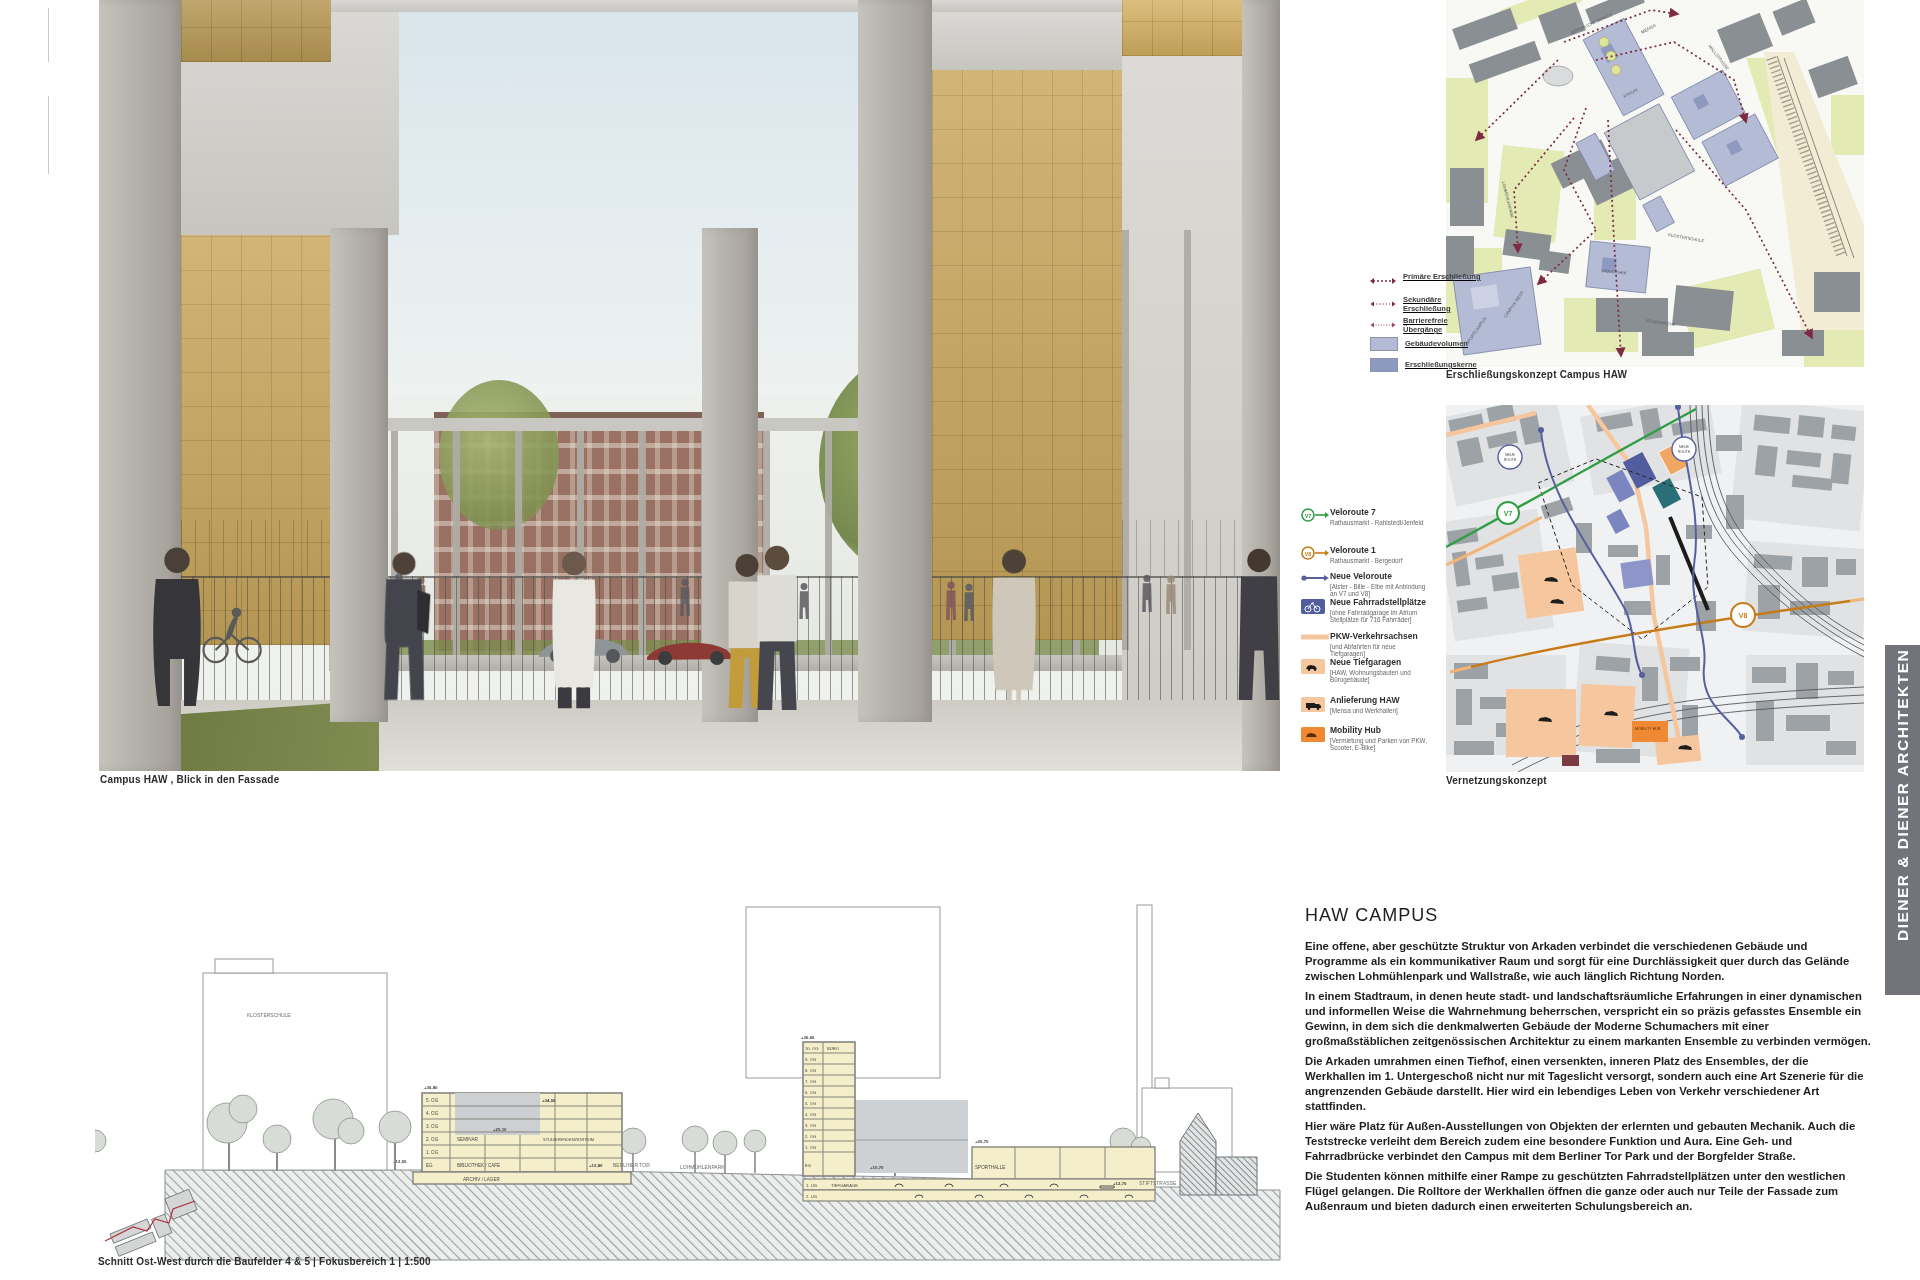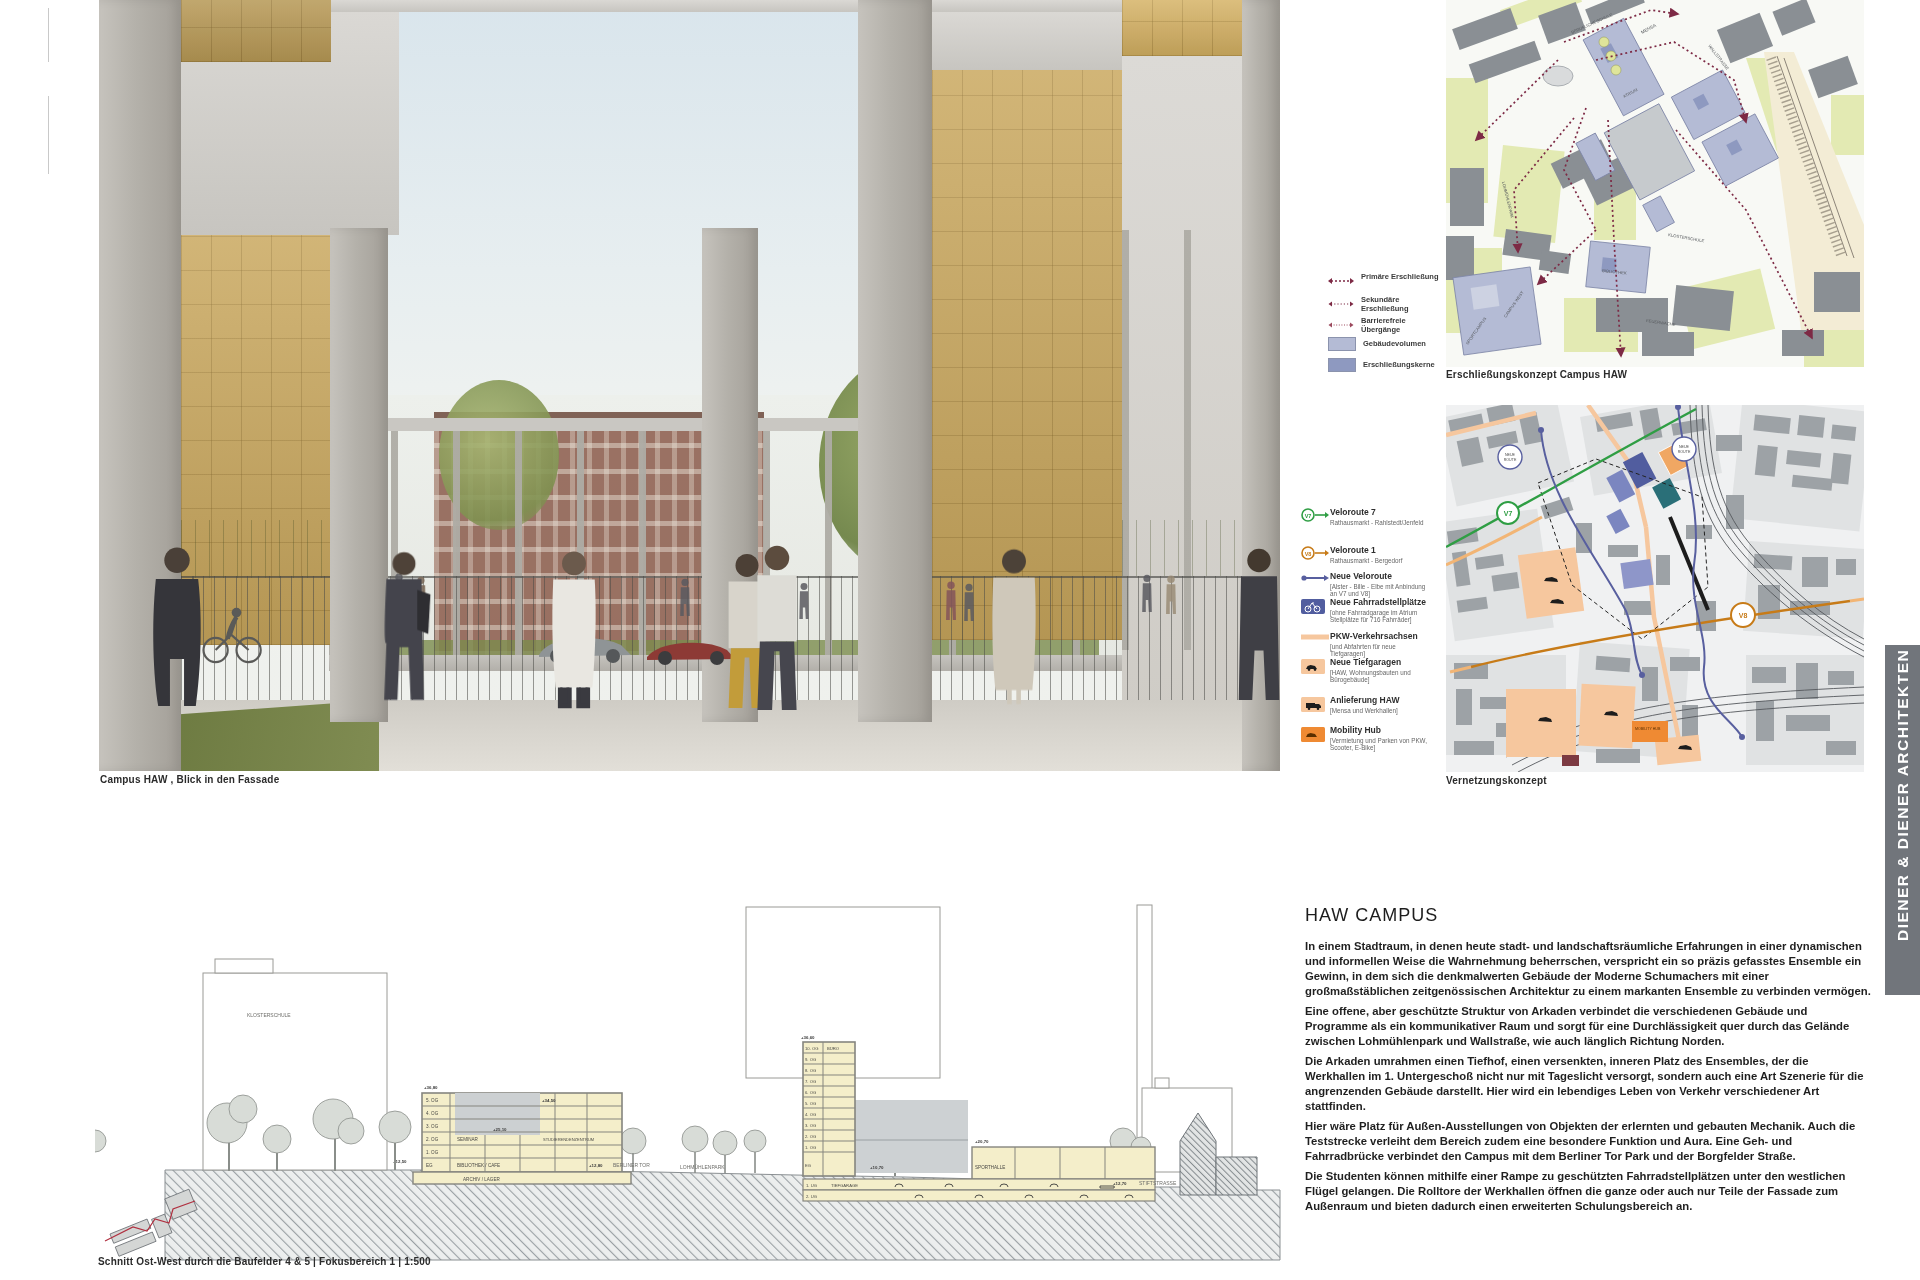--- a/index.html
+++ b/index.html
@@ -15,21 +15,21 @@
   .column{background:linear-gradient(90deg,#c6c3bd 0%,#b4b1aa 45%,#a39f98 100%);box-shadow:inset -6px 0 10px rgba(0,0,0,.08);}
   .brick{background-color:#8c5c4c;background-image:repeating-linear-gradient(0deg,rgba(240,234,222,0) 0 9px,rgba(240,234,222,.45) 9px 14px,rgba(240,234,222,0) 14px 26px),repeating-linear-gradient(90deg,rgba(240,234,222,.35) 0 5px,transparent 5px 17px);border-top:7px solid #6d4a3d;}
   .colonnade{background-image:repeating-linear-gradient(90deg,#aeaca5 0 7px,transparent 7px 62px);opacity:.95;}
   .railing{background-image:repeating-linear-gradient(90deg,rgba(74,74,70,.55) 0 1.5px,transparent 1.5px 11px);border-top:2px solid rgba(74,74,70,.65);}
   .glassband{background:linear-gradient(#a9b567,#96a356);opacity:.85;background-image:repeating-linear-gradient(90deg,rgba(60,70,30,.35) 0 1px,transparent 1px 14px);}
   .floor{background:linear-gradient(#cfccc5,#e2dfd8);}
   .grass{background:linear-gradient(100deg,#67753c,#808c52);}
   .treeblob{border-radius:50%;}
 
   
-  .lg1-item{position:absolute;left:1328px;width:146px;display:flex;gap:7px;align-items:flex-start;}
+  .lg1-item{position:absolute;left:1370px;width:146px;display:flex;gap:7px;align-items:flex-start;text-decoration:underline;}
   .lg1-txt{font-size:7.5px;line-height:9px;font-weight:700;color:#3a3a3a;width:78px;}
   .lg-swatch{width:26px;height:12px;flex:0 0 26px;border:1px solid #8b93ad;}
   .lg-arrow{flex:0 0 26px;height:10px;position:relative;}
   .lg2-item{position:absolute;left:1300px;width:150px;display:flex;align-items:flex-start;}
   .lg2-title{font-size:8.5px;font-weight:700;color:#2e2e2e;line-height:9.5px;}
   .lg2-sub{font-size:6.3px;font-weight:400;color:#666;line-height:7.2px;width:100px;margin-top:1px;}
   .lg2-icon{flex:0 0 30px;display:flex;justify-content:flex-start;}
 
   
   .article{left:1305px;top:905px;width:566px;}
@@ -769,22 +769,22 @@
         <rect x="50" y="28" width="14" height="20"></rect>
         <rect x="70" y="14" width="26" height="22"></rect>
       </g>
       <path d="M2,46 L30,32 L44,36 L52,24 L66,28 L70,14 L92,6" stroke="#b03040" stroke-width="1.2" fill="none"></path>
     </g>
   </svg>
   <div class="abs caption" style="left:98px;top:1256px;">Schnitt Ost-West durch die Baufelder 4 &amp; 5  |  Fokusbereich 1  |  1:500</div>
 
   <div class="abs article">
     <h1>HAW  CAMPUS</h1>
+    <p>Eine offene, aber geschützte Struktur von Arkaden verbindet die verschiedenen Gebäude und Programme als ein kommunikativer Raum und sorgt für eine Durchlässigkeit quer durch das Gelände zwischen Lohmühlenpark und Wallstraße, wie auch länglich Richtung Norden.</p>
     <p>In einem Stadtraum, in denen heute stadt- und landschaftsräumliche Erfahrungen in einer dynamischen und informellen Weise die Wahrnehmung beherrschen, verspricht ein so präzis gefasstes Ensemble ein Gewinn, in dem sich die denkmalwerten Gebäude der Moderne Schumachers mit einer großmaßstäblichen zeitgenössischen Architektur zu einem markanten Ensemble zu verbinden vermögen.</p>
-    <p>Eine offene, aber geschützte Struktur von Arkaden verbindet die verschiedenen Gebäude und Programme als ein kommunikativer Raum und sorgt für eine Durchlässigkeit quer durch das Gelände zwischen Lohmühlenpark und Wallstraße, wie auch länglich Richtung Norden.</p>
     <p>Die Arkaden umrahmen einen Tiefhof, einen versenkten, inneren Platz des Ensembles, der die Werkhallen im 1. Untergeschoß nicht nur mit Tageslicht versorgt, sondern auch eine Art Szenerie für die angrenzenden Gebäude darstellt. Hier wird ein lebendiges Leben von Verkehr verschiedener Art stattfinden.</p>
     <p>Hier wäre Platz für Außen-Ausstellungen von Objekten der erlernten und gebauten Mechanik. Auch die Teststrecke verleiht dem Bereich zudem eine besondere Funktion und Aura. Eine Geh- und Fahrradbrücke verbindet den Campus mit dem Berliner Tor Park und der Borgfelder Straße.</p>
     <p>Die Studenten können mithilfe einer Rampe zu geschützten Fahrradstellplätzen unter den westlichen Flügel gelangen. Die Rolltore der Werkhallen öffnen die ganze oder auch nur Teile der Fassade zum Außenraum und bieten dadurch einen erweiterten Schulungsbereich an.</p>
   </div>
 
   <div class="abs archbar">
     <span>DIENER &amp; DIENER ARCHITEKTEN</span>
   </div>
 
 </div>

